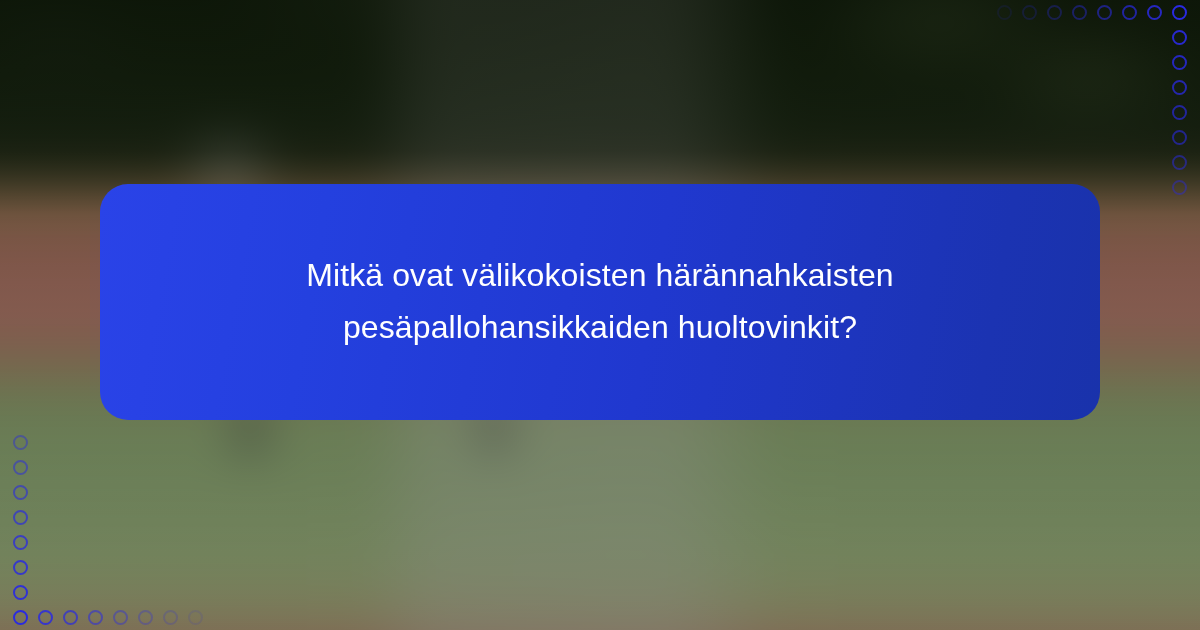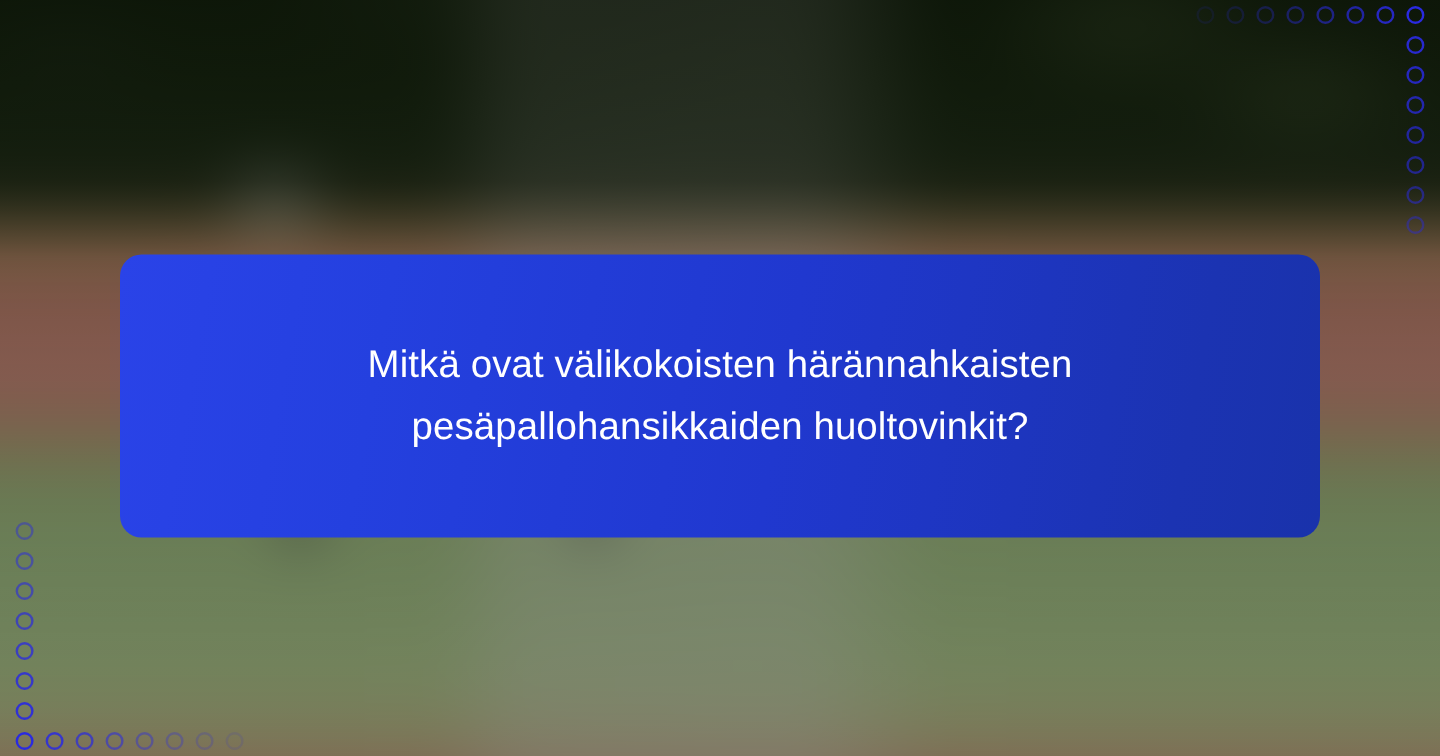--- a/index.html
+++ b/index.html
@@ -89,24 +89,24 @@
     position:absolute;
     width:15px; height:15px;
     border:2px solid #2a2ae0;
     border-radius:50%;
   }
 
   
   .card {
     position:absolute;
     left:100px;
-    top:212px;
+    top:184px;
     width:1000px;
     height:236px;
-    border-radius:18px;
+    border-radius:28px;
     background:linear-gradient(100deg, #2a43e8 0%, #2440df 22%, #2038cf 55%, #1b33b2 88%, #1932ab 100%);
     display:flex;
     align-items:center;
     justify-content:center;
     padding:18px 62px;
   }
 
   .card-title {
     color:#ffffff;
     font-size:32px;

